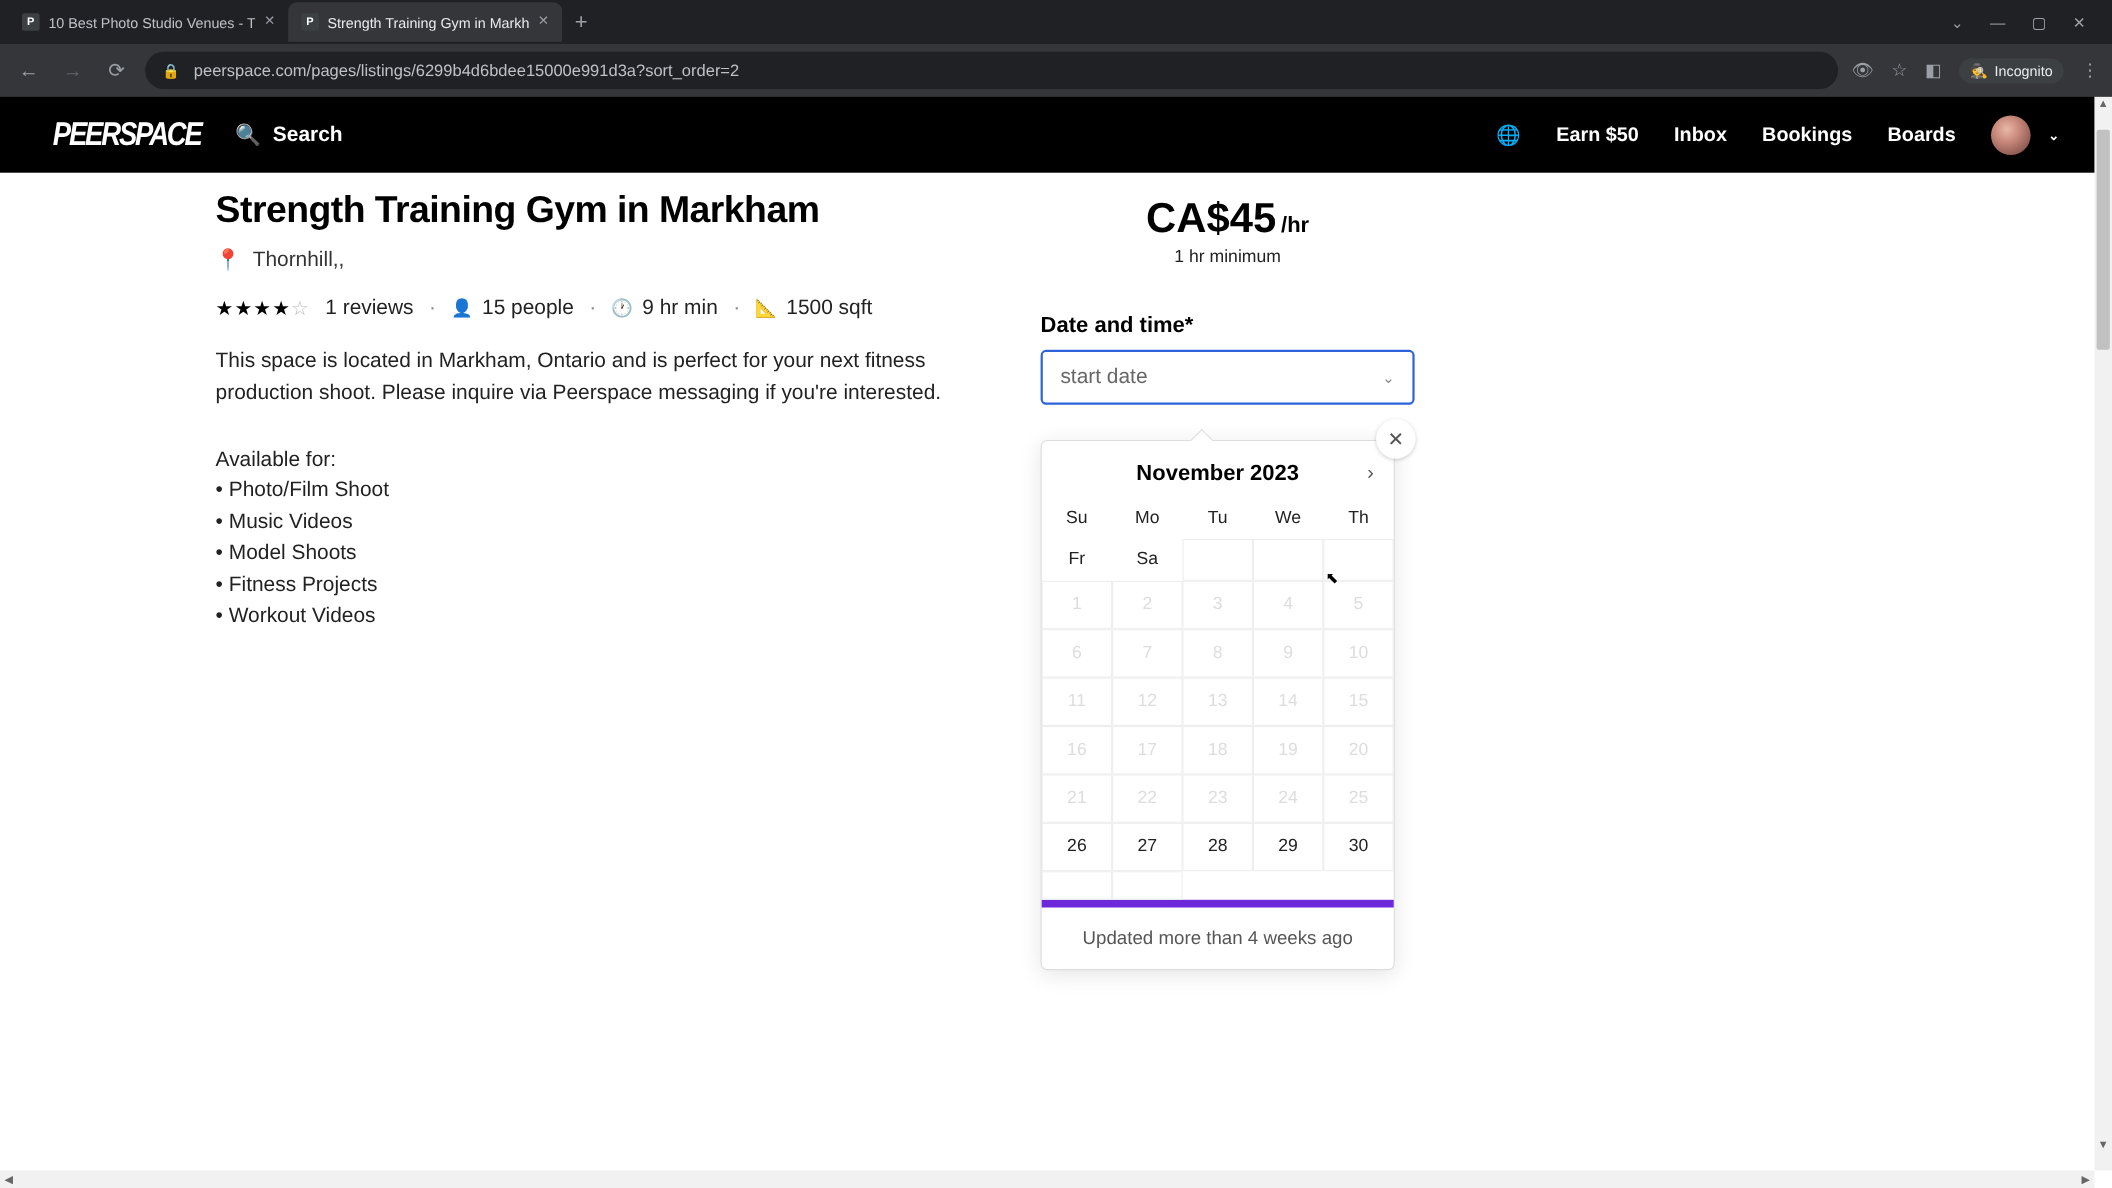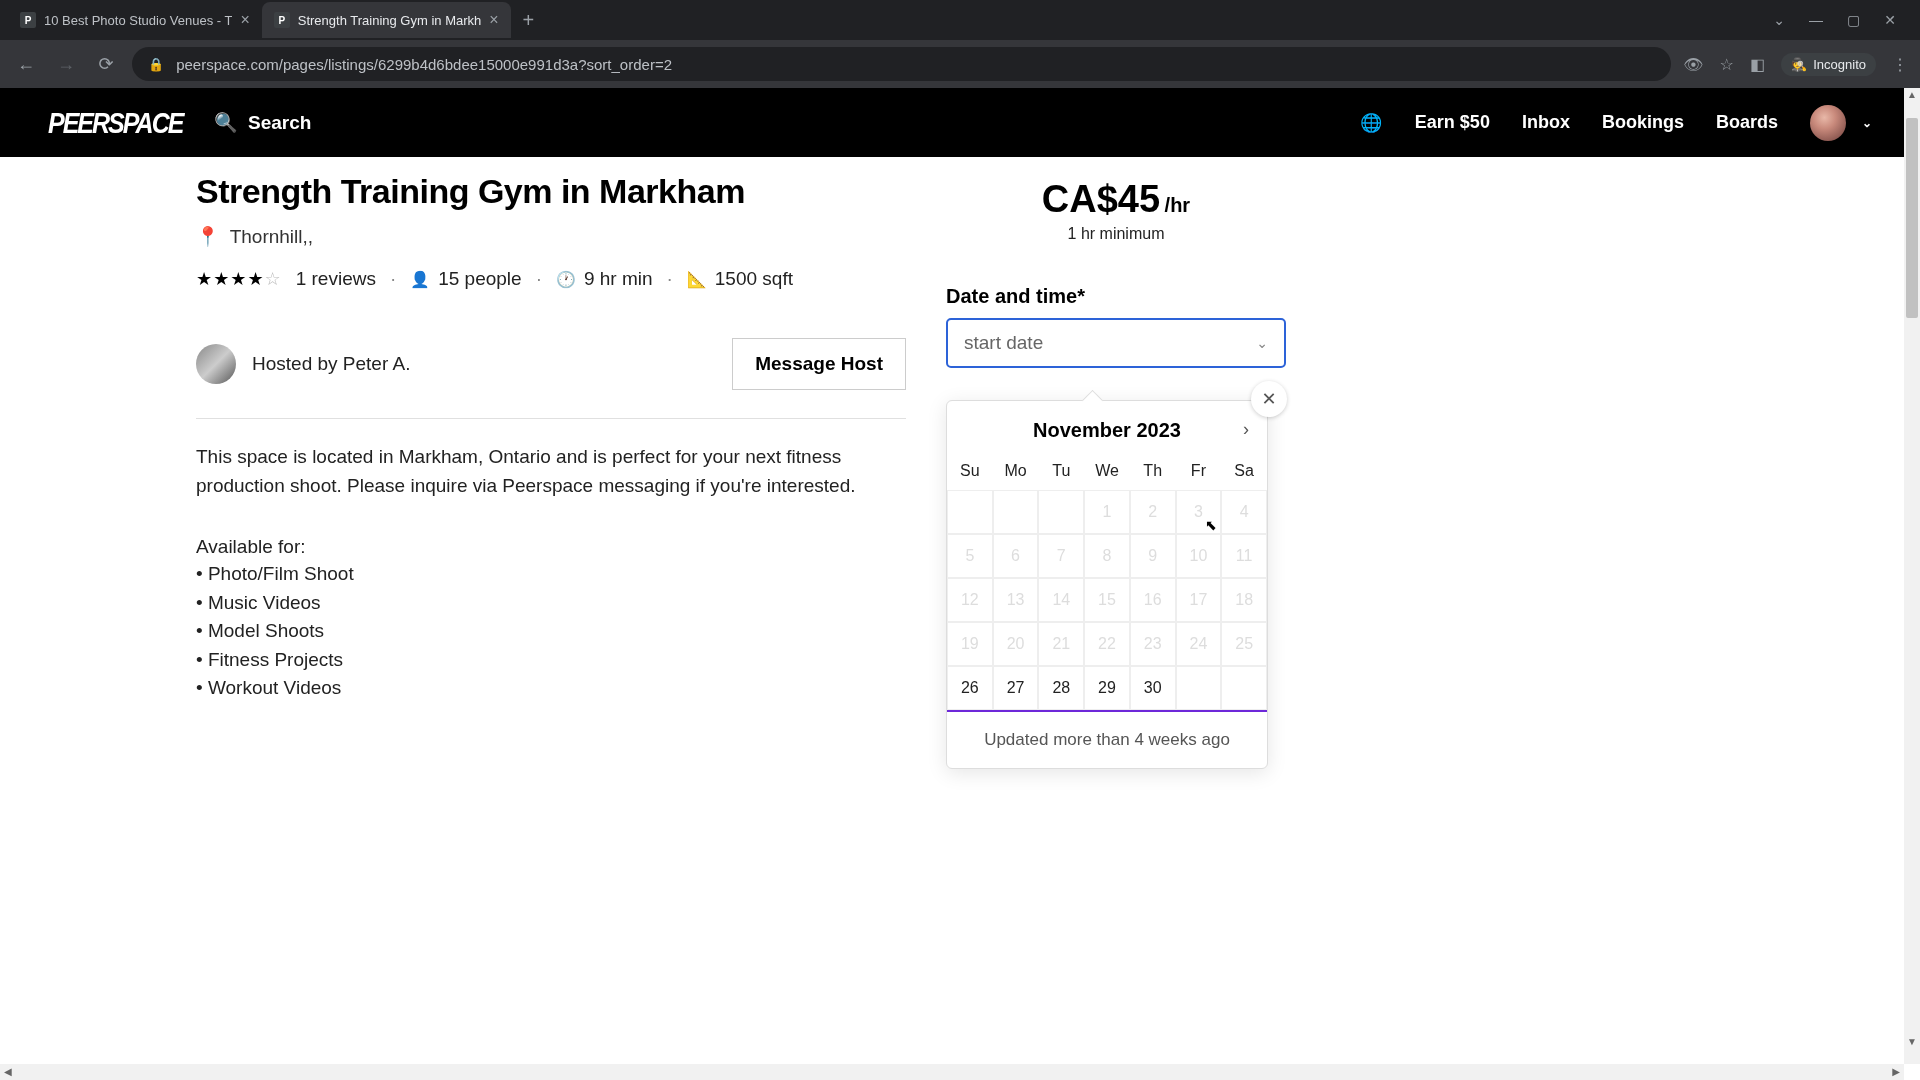--- a/index.html
+++ b/index.html
@@ -72,26 +72,26 @@
 .date-select { margin-top: 10px; border: 2px solid #2d63d8; border-radius: 5px; height: 50px; display: flex; align-items: center; padding: 0 16px; font-size: 19px; color: #666; cursor: pointer; position: relative; }
 .date-select .chev { margin-left: auto; color: #888; font-size: 14px; }
 
 
 .calendar-pop { position: absolute; top: 232px; left: 0; width: 322px; background: #fff; border: 1px solid #ddd; border-radius: 6px; box-shadow: 0 4px 20px rgba(0,0,0,0.1); z-index: 10; }
 .calendar-pop::before { content:''; position:absolute; top:-8px; left:138px; width:14px; height:14px; background:#fff; border-left:1px solid #ddd; border-top:1px solid #ddd; transform: rotate(45deg); }
 .cal-close { position: absolute; right: -2px; top: -2px; width: 36px; height: 36px; border-radius: 50%; background: #fff; box-shadow: 0 1px 4px rgba(0,0,0,0.2); display: flex; align-items: center; justify-content: center; font-size: 18px; color: #555; cursor: pointer; transform: translate(50%,-50%); }
 .cal-header { display: flex; align-items: flex-start; justify-content: center; padding: 18px 0 10px; position: relative; }
 .cal-month { font-size: 20px; font-weight: 700; }
 .cal-next { position: absolute; right: 18px; font-size: 18px; color: #555; cursor: pointer; }
-.cal-grid { display: grid; grid-template-columns: repeat(7, 1fr); }
+.cal-grid { display: grid; grid-template-columns: repeat(5, 1fr); }
 .cal-dow { text-align: center; font-size: 16px; font-weight: 500; padding: 10px 0; color: #222; }
 .cal-day { text-align: center; font-size: 16px; padding: 12px 0; border: 0.5px solid #eee; color: #222; cursor: pointer; }
 .cal-day.blank { border: 0.5px solid #eee; }
 .cal-day.disabled { color: #ddd; cursor: default; }
-.cal-footer { text-align: center; padding: 18px 0; font-size: 17px; color: #555; border-top: 2px solid #6d28d9; }
+.cal-footer { text-align: center; padding: 18px 0; font-size: 17px; color: #555; border-top: 7px solid #6d28d9; }
 
 
 .v-scrollbar { position: absolute; right: 0; top: 88px; bottom: 16px; width: 16px; background: #f1f1f1; }
 .v-thumb { position: absolute; left: 2px; right: 2px; top: 30px; height: 200px; background: #c1c1c1; border-radius: 2px; }
 .v-arrow { position:absolute; left:0; right:0; text-align:center; font-size:10px; color:#666; }
 .v-arrow.up { top: 1px; }
 .v-arrow.down { bottom: 17px; }
 .h-scrollbar { position: absolute; left: 0; right: 16px; bottom: 0; height: 16px; background: #f1f1f1; }
 .h-arrow { position:absolute; top:2px; font-size:10px; color:#666; }
 .h-arrow.left { left: 4px; }
@@ -182,25 +182,20 @@
             <span class="ico">🕐</span>
             <span>9 hr min</span>
           </span>
         <span class="meta-sep">·</span>
         <span class="meta-item">
             <span class="ico">📐</span>
             <span>1500 sqft</span>
           </span>
       </div>
 
-      <div class="host-row">
-        <div class="host-avatar"></div>
-        <span class="host-name">Hosted by Peter A.</span>
-        <button class="msg-host-btn">Message Host</button>
-      </div>
 
       <p class="about-body">This space is located in Markham, Ontario and is perfect for your next fitness production shoot. Please inquire via Peerspace messaging if you're interested.</p>
       <p class="avail-label">Available for:</p>
       <div class="bullet-list" id="bullet-list">
           <div>• Photo/Film Shoot</div>
           <div>• Music Videos</div>
           <div>• Model Shoots</div>
           <div>• Fitness Projects</div>
           <div>• Workout Videos</div>
         </div>

